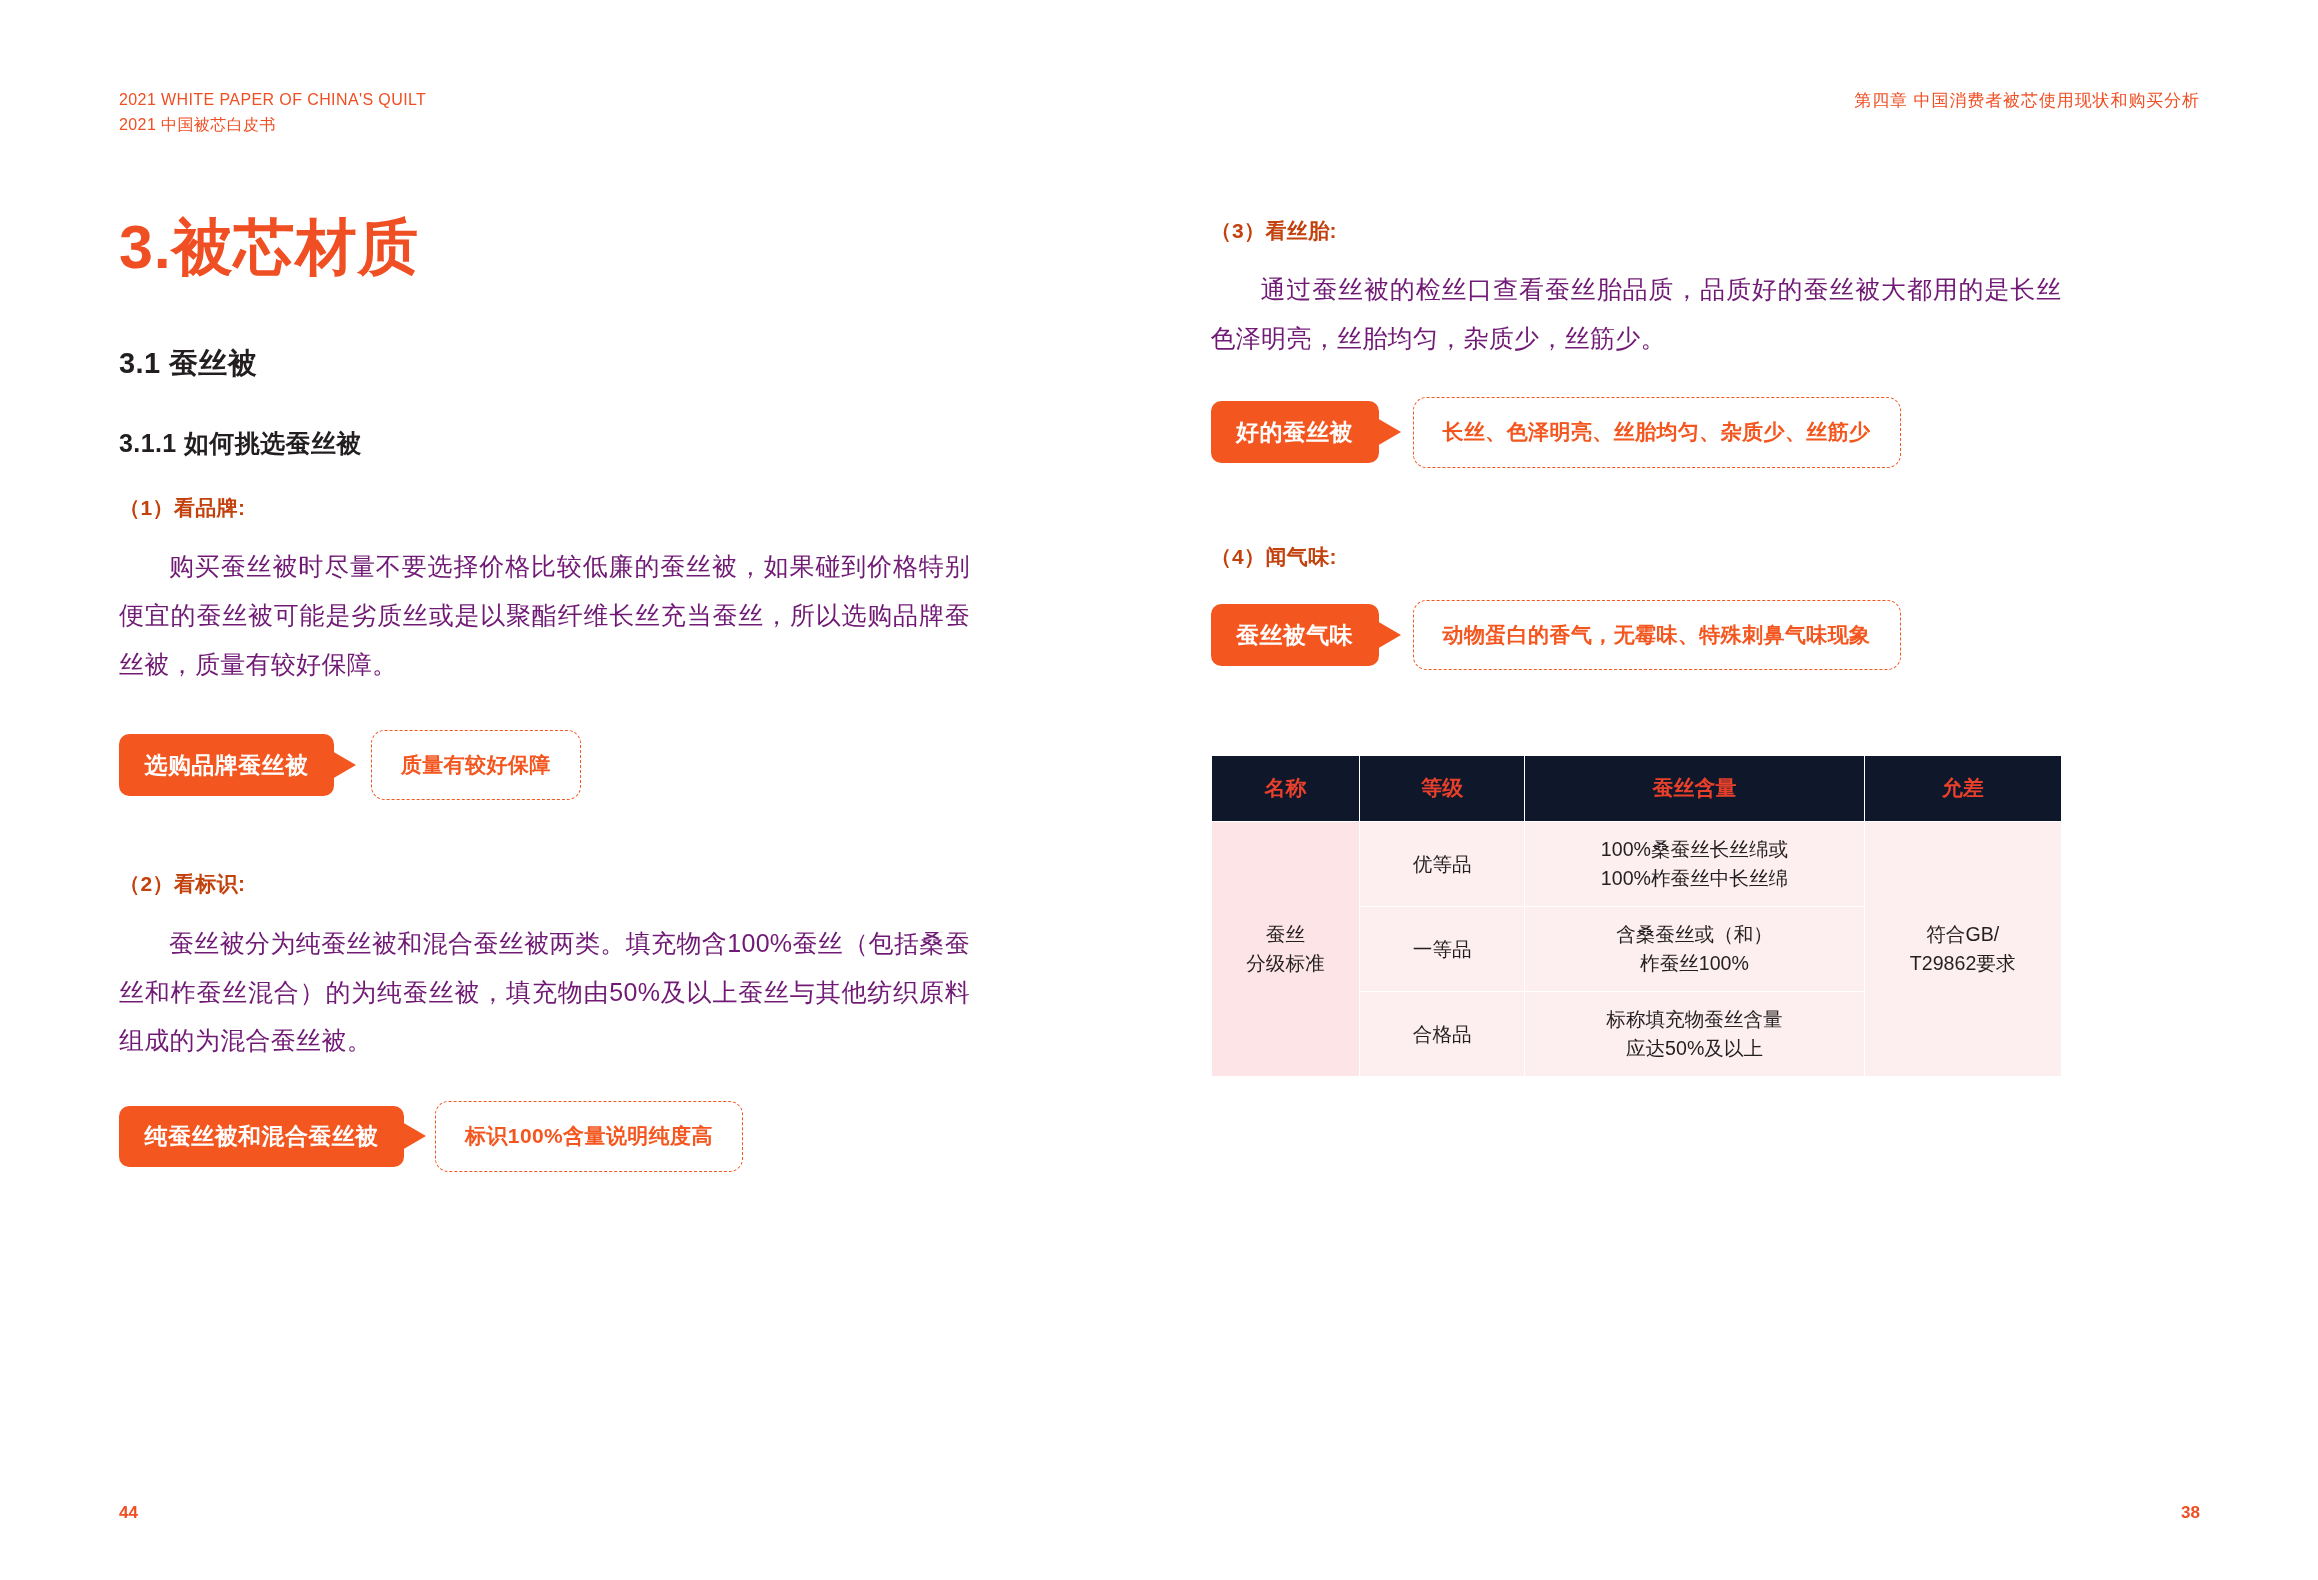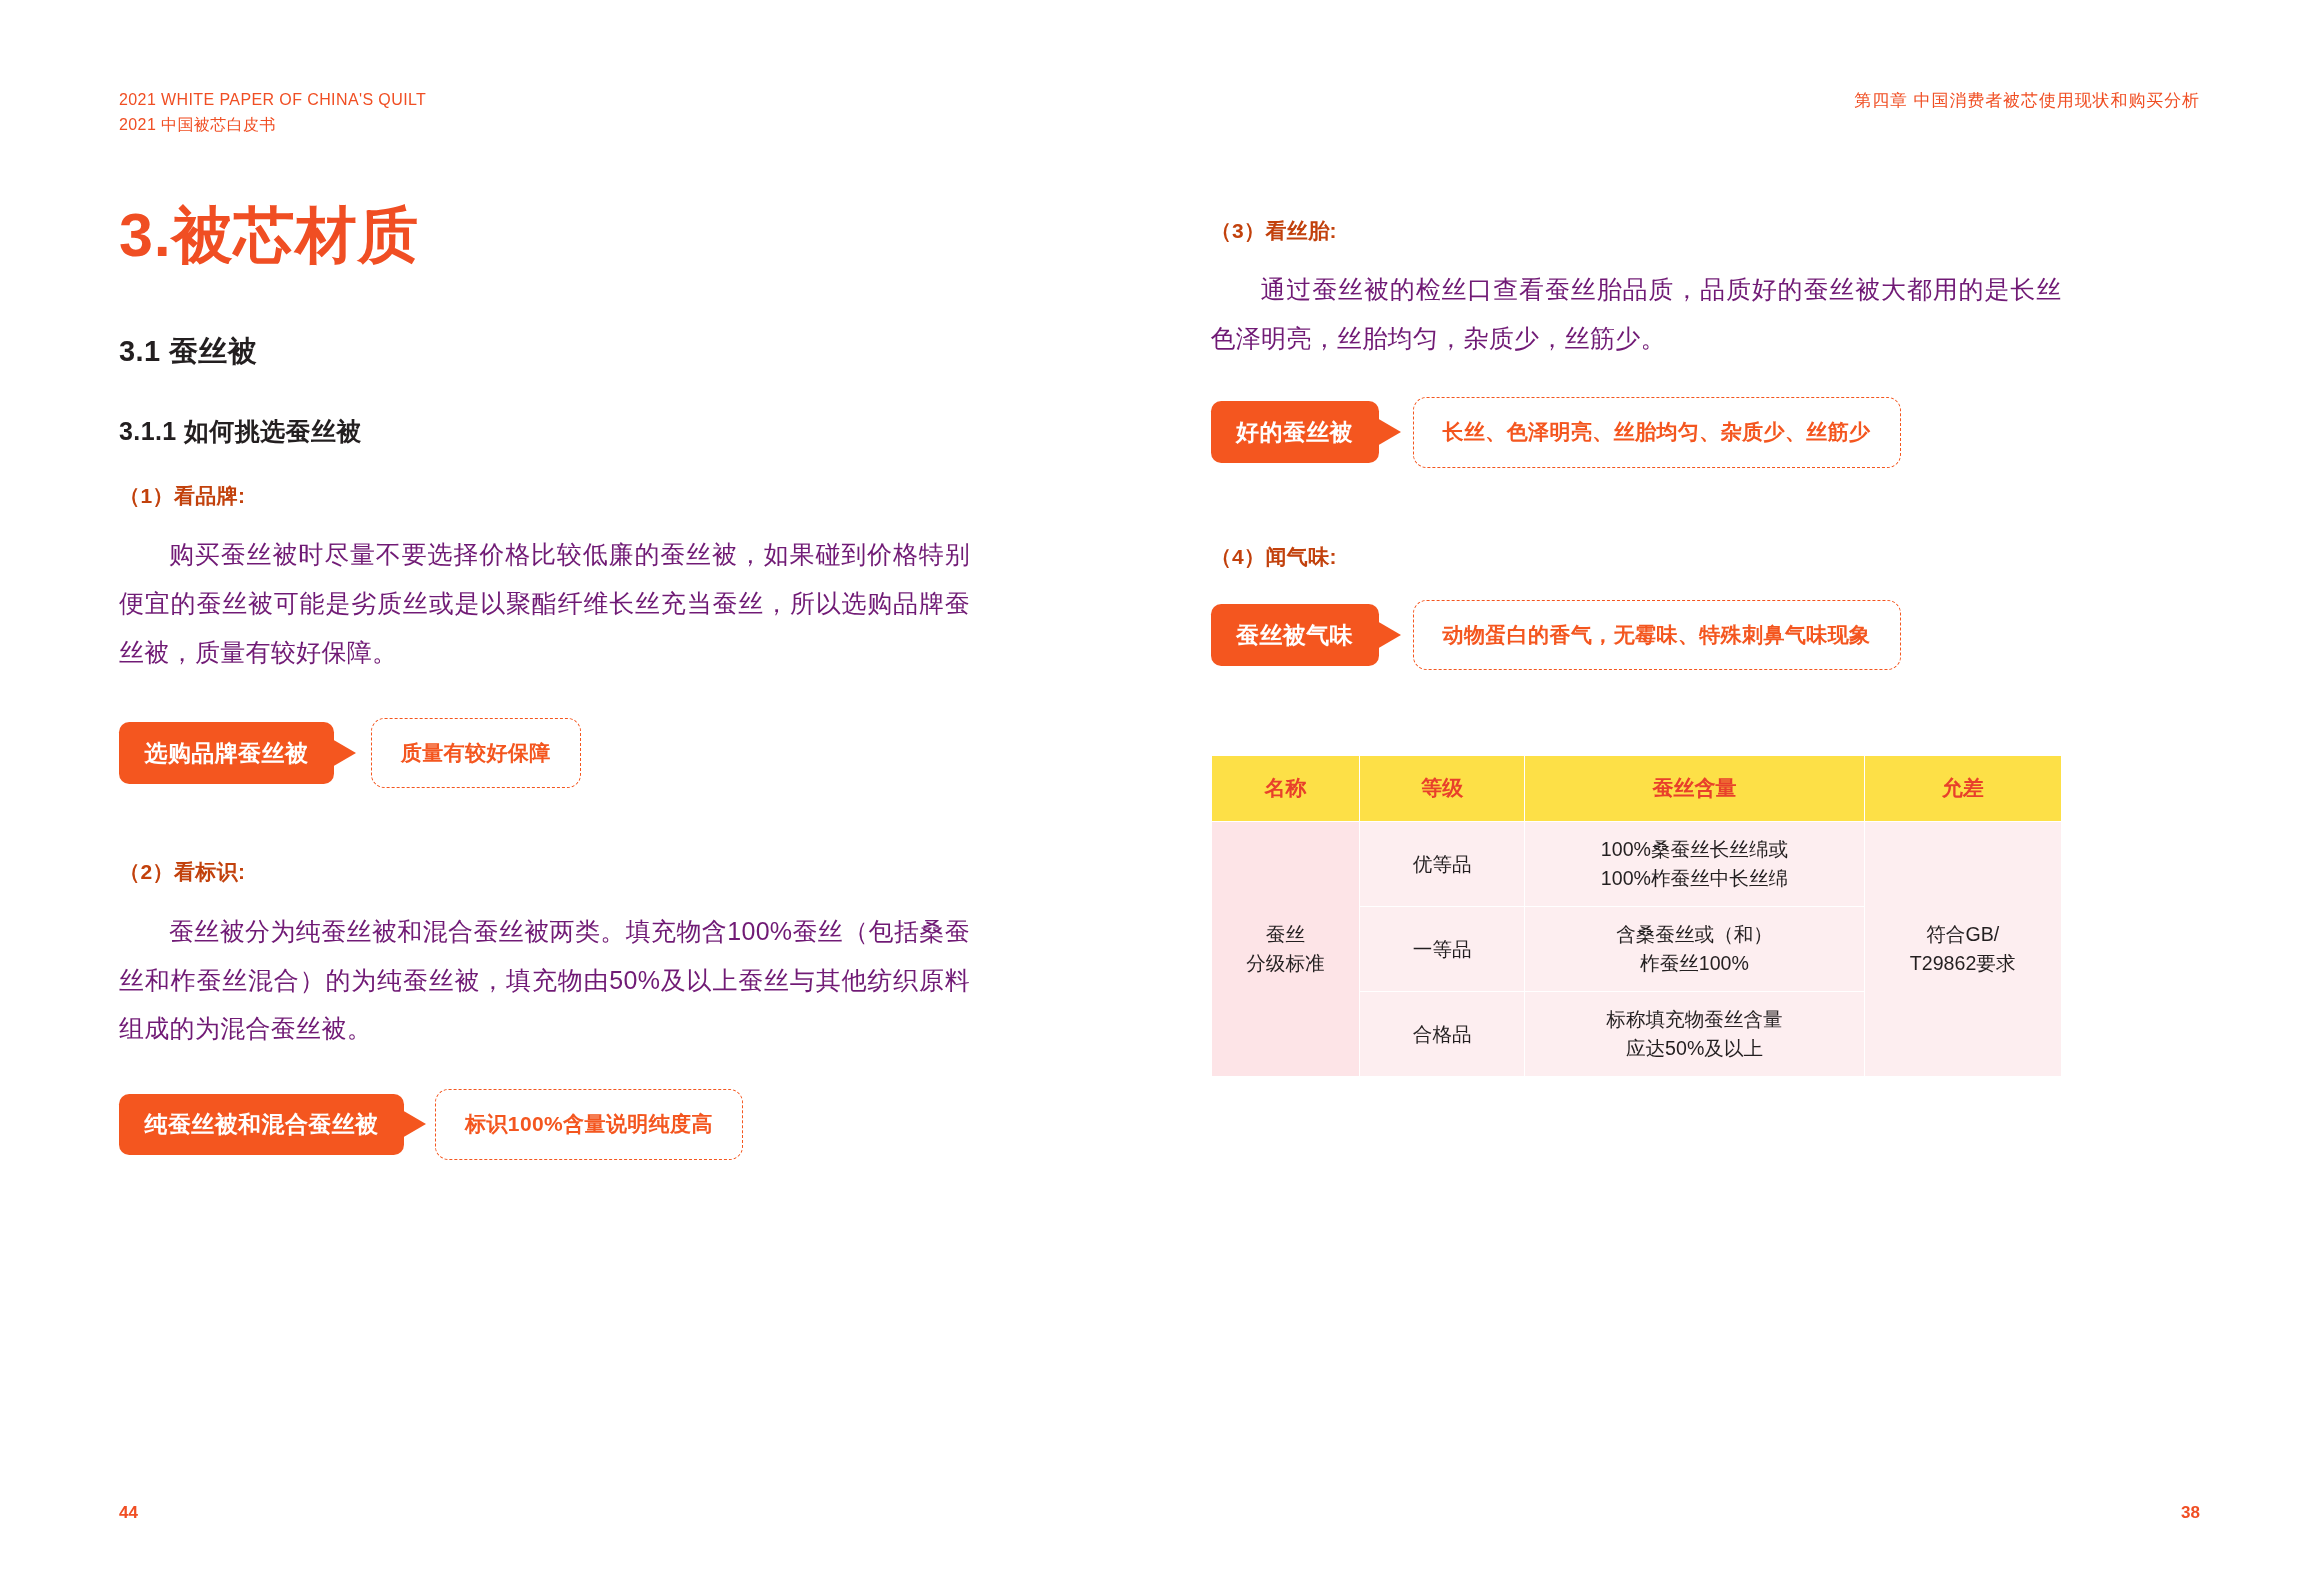--- a/index.html
+++ b/index.html
@@ -143,21 +143,21 @@
   .grade-table th, .grade-table td {
     border: 1.7px solid #ffffff;
     text-align: center;
     vertical-align: middle;
     padding: 13.6px 6.8px;
     font-size: 19.6px;
     line-height: 1.45;
     color: #231f20;
   }
   .grade-table th {
-    background: #fde047;
+    background: #0f172a;
     color: #e8402b;
     font-weight: bold;
     font-size: 21px;
     padding: 17px 6.8px;
   }
   .grade-table td {
     background: #fdeef0;
   }
   .grade-table td.label-cell {
     background: #fde4e7;
@@ -168,21 +168,21 @@
 </head>
 <body>
 
 <div class="spread">
 
   <div class="page page-left">
 
     <div class="runhead runhead-left">2021 WHITE PAPER OF CHINA'S QUILT
 2021 中国被芯白皮书</div>
 
-    <div style="position:absolute; left:119px; top:205px; width:851px;">
+    <div style="position:absolute; left:119px; top:217px; width:851px;">
       <h1 class="chapter-title">3.被芯材质</h1>
 
       <div style="height:66px"></div>
       <h2 class="h2">3.1 蚕丝被</h2>
 
       <div style="height:43px"></div>
       <h3 class="h3">3.1.1 如何挑选蚕丝被</h3>
 
       <div style="height:34px"></div>
       <h4 class="h4">（1）看品牌:</h4>

